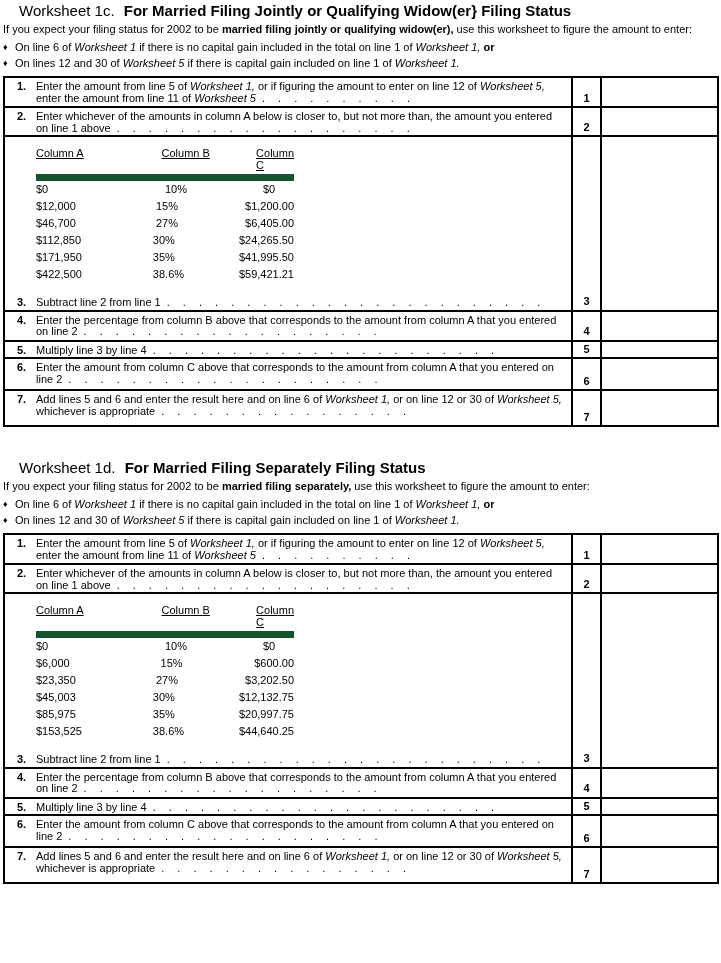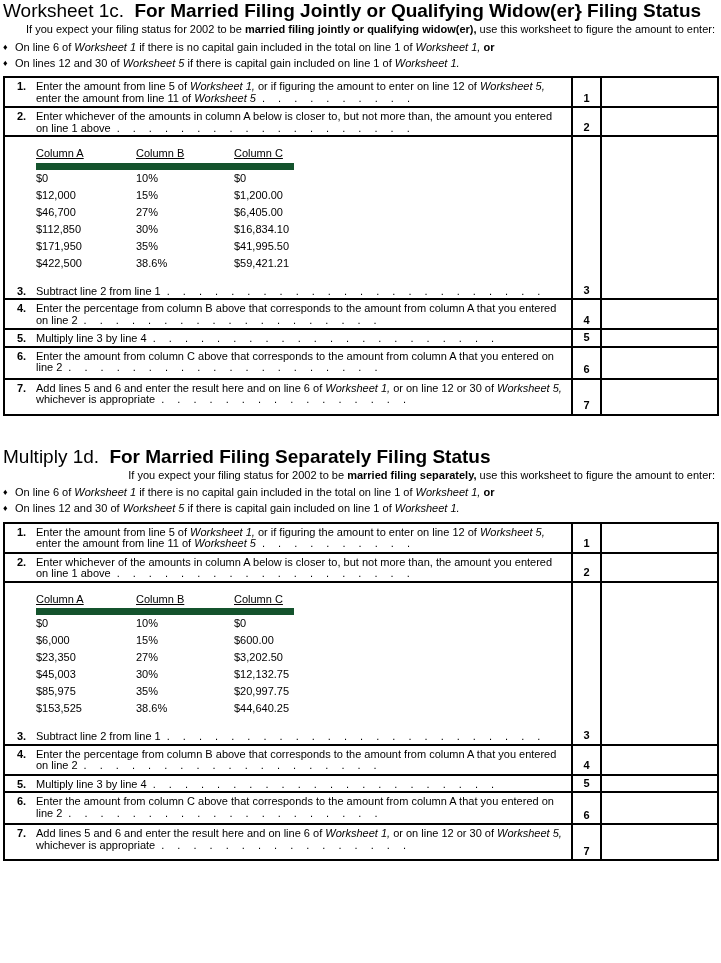--- a/index.html
+++ b/index.html
@@ -7,24 +7,24 @@
   body {
     width:721px; height:963px;
     font-family:"Liberation Sans", sans-serif;
     font-size:11px; line-height:11.5px; color:#000;
     position:relative; overflow:hidden;
   }
   .page { padding:2px 1px 0 3px; }
   .seg-b { font-weight:bold; }
   .seg-i { font-style:italic; }
 
-  .ws-title { font-size:19px; line-height:18px; font-weight:normal; margin:0 0 3px 0; }
+  .ws-title { font-size:15px; line-height:18px; font-weight:normal; margin:0 0 3px 16px; }
   .title-main { font-weight:bold; margin-left:5px; }
 
-  .ws-intro { width:712px; line-height:13.5px; margin:0 0 4px 0;text-align:right; }
+  .ws-intro { width:712px; line-height:13.5px; margin:0 0 4px 0; }
 
   .bullet { display:flex; line-height:13.5px; margin:0 0 2.5px 0; }
   .bullet-glyph { width:12px; font-size:9px; line-height:13.5px; }
   .bullet-text { flex:1; }
 
   .ws-table { border:2px solid #000; width:716px; margin-top:6px; }
   .wrow { display:flex; border-bottom:2px solid #000; }
   .wrow:last-child { border-bottom:none; }
   .wdesc { flex:1; padding:3px 4px 1px 12px; }
   .wnum {
@@ -47,21 +47,21 @@
   .item-num { width:19px; flex:0 0 19px; font-weight:bold; }
   .item-text { flex:1; max-width:532px; }
   .dots { word-spacing:10px; margin-left:6px; }
 
   .rate-table { margin:8px 0 0 19px; width:258px; }
   .rt-header { display:flex; border-bottom:7px solid #14532d; padding-bottom:3px; }
   .rt-header .rt-cell { text-decoration:underline; }
   .rt-row { display:flex; line-height:17px; }
   .rt-row:first-of-type { margin-top:3px; }
   .rt-a { width:100px; }
-  .rt-b { width:98px; }
+  .rt-b { width:98px;margin-left:29px; }
   .rt-c { flex:1; }
 
   .section-2 { margin-top:32px; }
   .line3-item { margin-top:14px; }
 </style>
 </head>
 <body>
 
 <div class="page">
 
@@ -123,21 +123,21 @@
               <span class="rt-c">$1,200.00</span>
             </div>
             <div class="rt-row">
               <span class="rt-a">$46,700</span>
               <span class="rt-b">27%</span>
               <span class="rt-c">$6,405.00</span>
             </div>
             <div class="rt-row">
               <span class="rt-a">$112,850</span>
               <span class="rt-b">30%</span>
-              <span class="rt-c">$16,834.10</span>
+              <span class="rt-c">$24,265.50</span>
             </div>
             <div class="rt-row">
               <span class="rt-a">$171,950</span>
               <span class="rt-b">35%</span>
               <span class="rt-c">$41,995.50</span>
             </div>
             <div class="rt-row">
               <span class="rt-a">$422,500</span>
               <span class="rt-b">38.6%</span>
               <span class="rt-c">$59,421.21</span>
@@ -194,21 +194,21 @@
         </div>
         <div class="wnum">7</div>
         <div class="wentry"></div>
       </div>
 
     </div>
   </section>
 
   <section class="worksheet section-2">
     <h1 class="ws-title">
-      <span class="title-prefix">Multiply 1d.</span>
+      <span class="title-prefix">Worksheet 1d.</span>
       <span class="title-main">For Married Filing Separately Filing Status</span>
     </h1>
     <p class="ws-intro"><span>If you expect your filing status for 2002 to be </span><span class="seg-b">married filing separately,</span><span> use this worksheet to figure the amount to enter:</span></p>
     <div class="bullet">
       <span class="bullet-glyph">♦</span>
       <span class="bullet-text"><span>On line 6 of </span><span class="seg-i">Worksheet 1</span><span> if there is no capital gain included in the total on line 1 of </span><span class="seg-i">Worksheet 1,</span><span> </span><span class="seg-b">or</span></span>
     </div>
     <div class="bullet">
       <span class="bullet-glyph">♦</span>
       <span class="bullet-text"><span>On lines 12 and 30 of </span><span class="seg-i">Worksheet 5</span><span> if there is capital gain included on line 1 of </span><span class="seg-i">Worksheet 1.</span></span>

